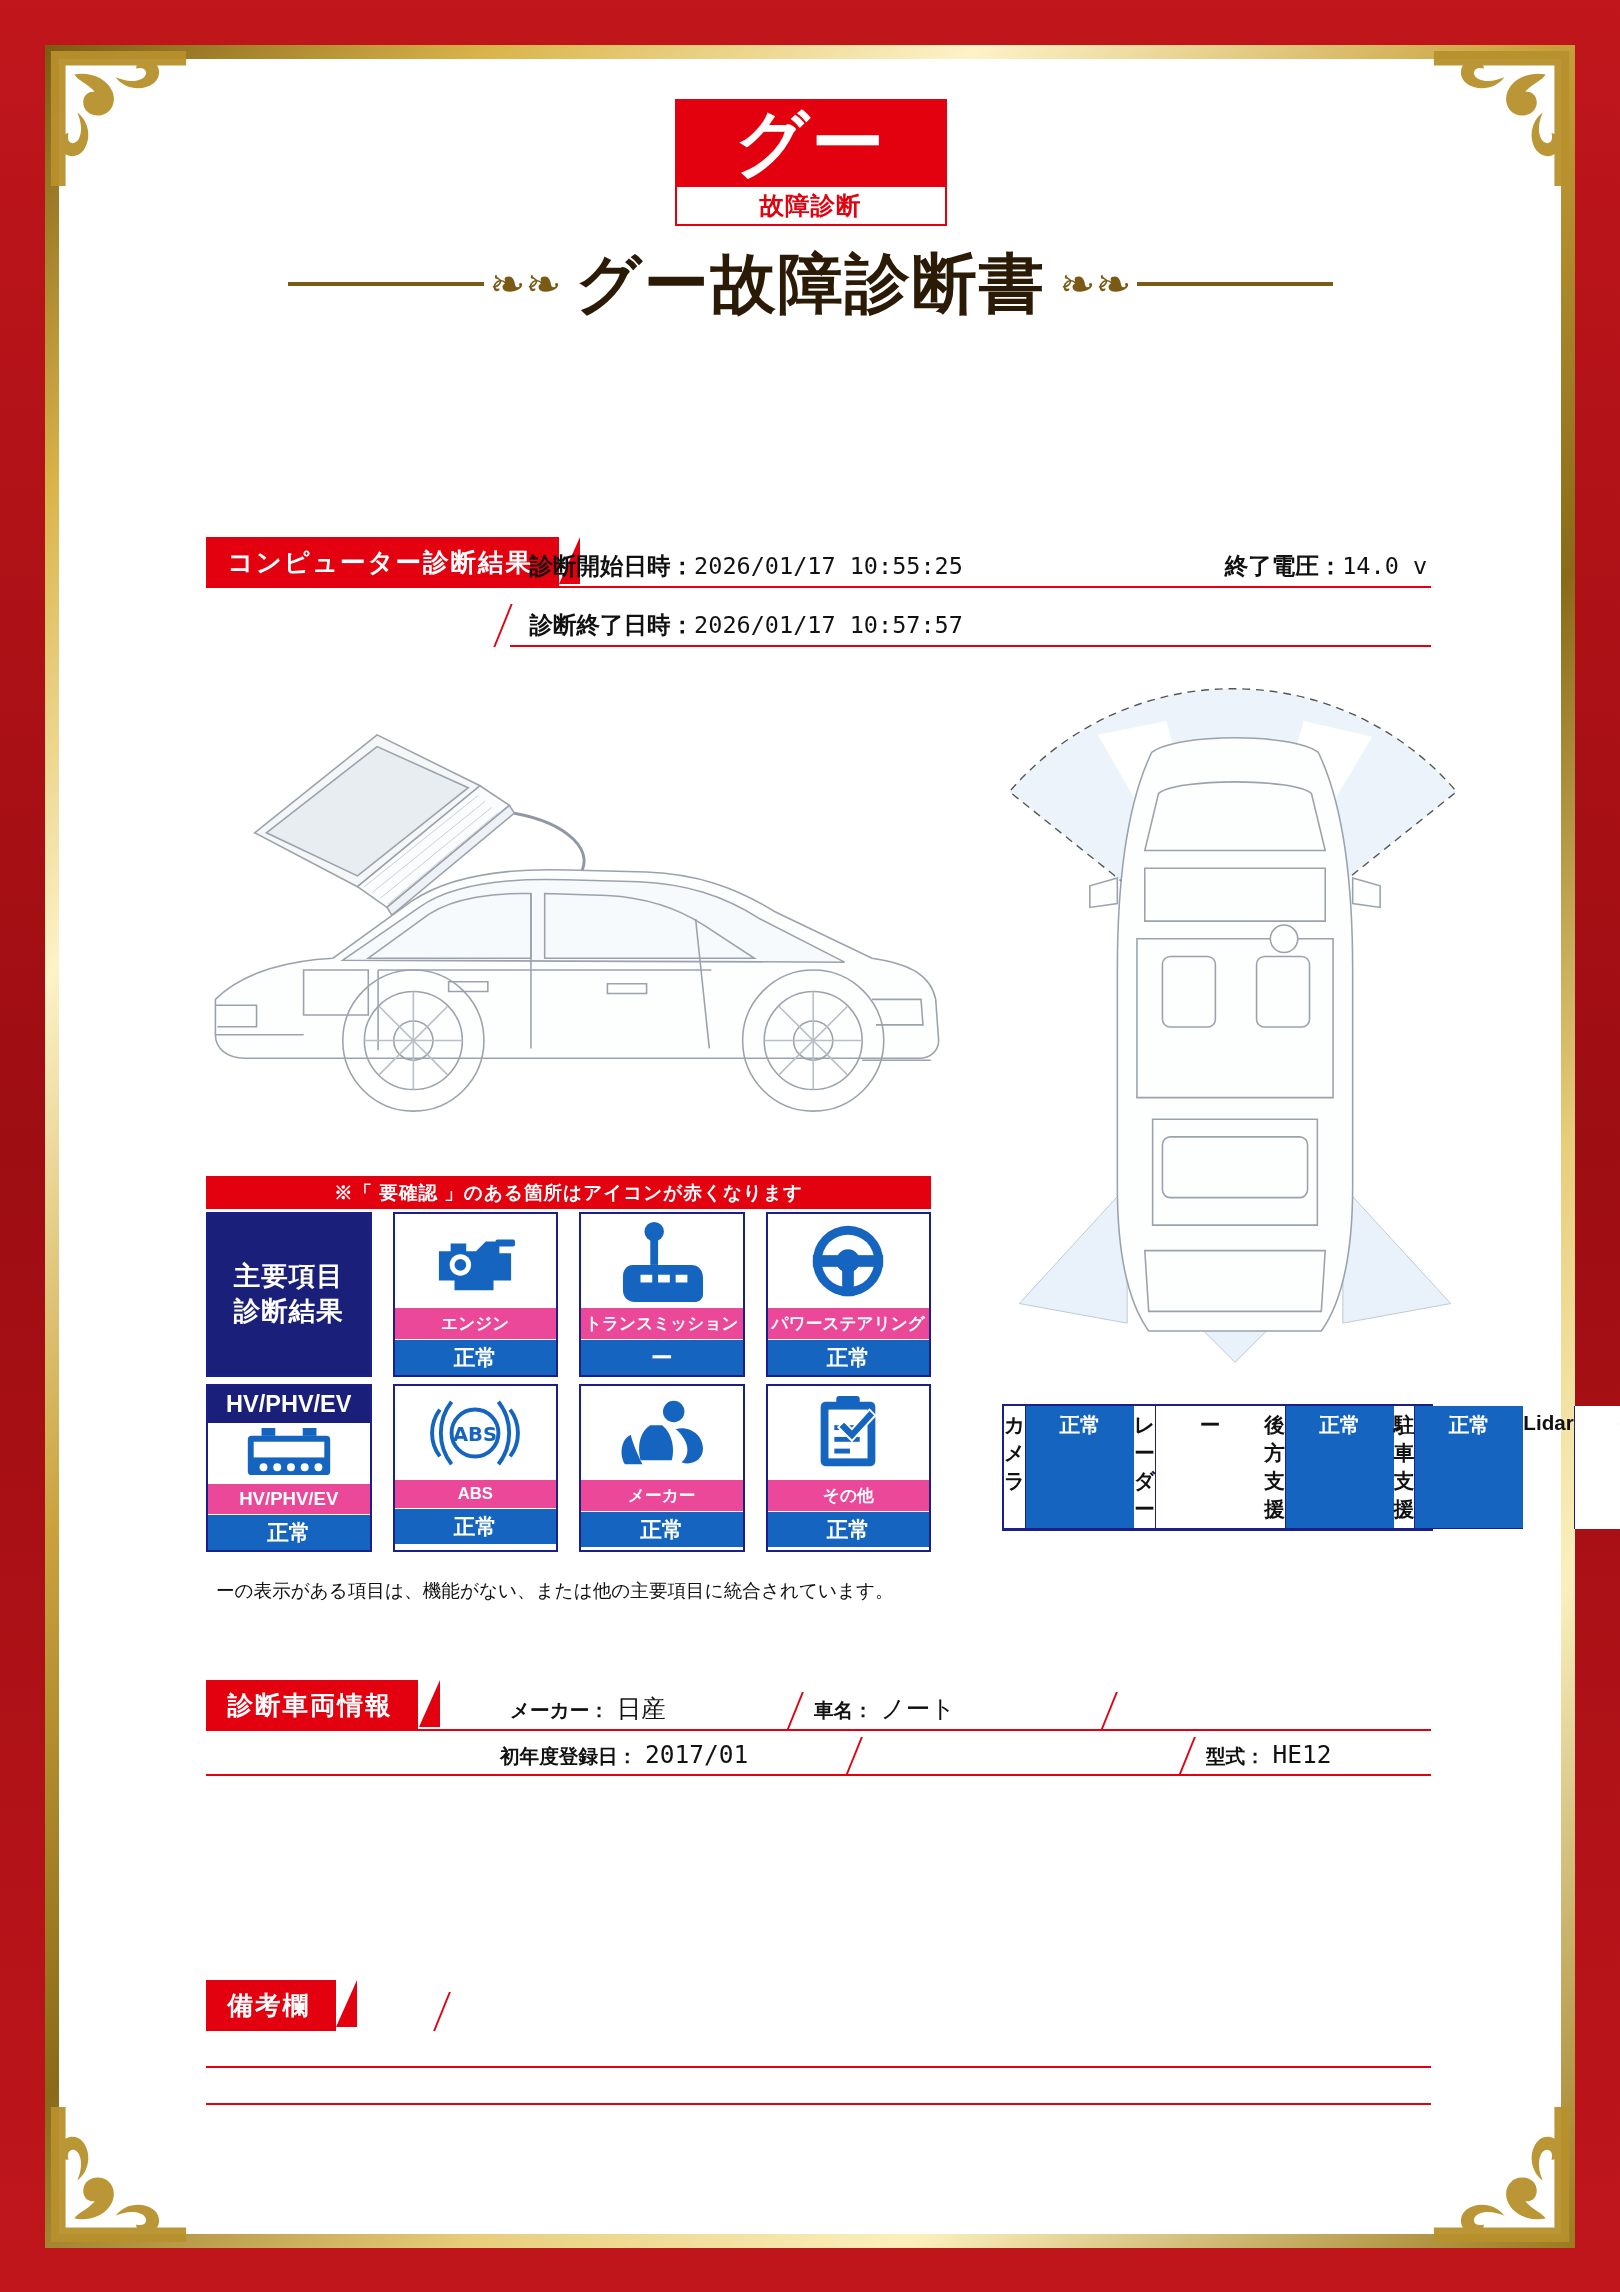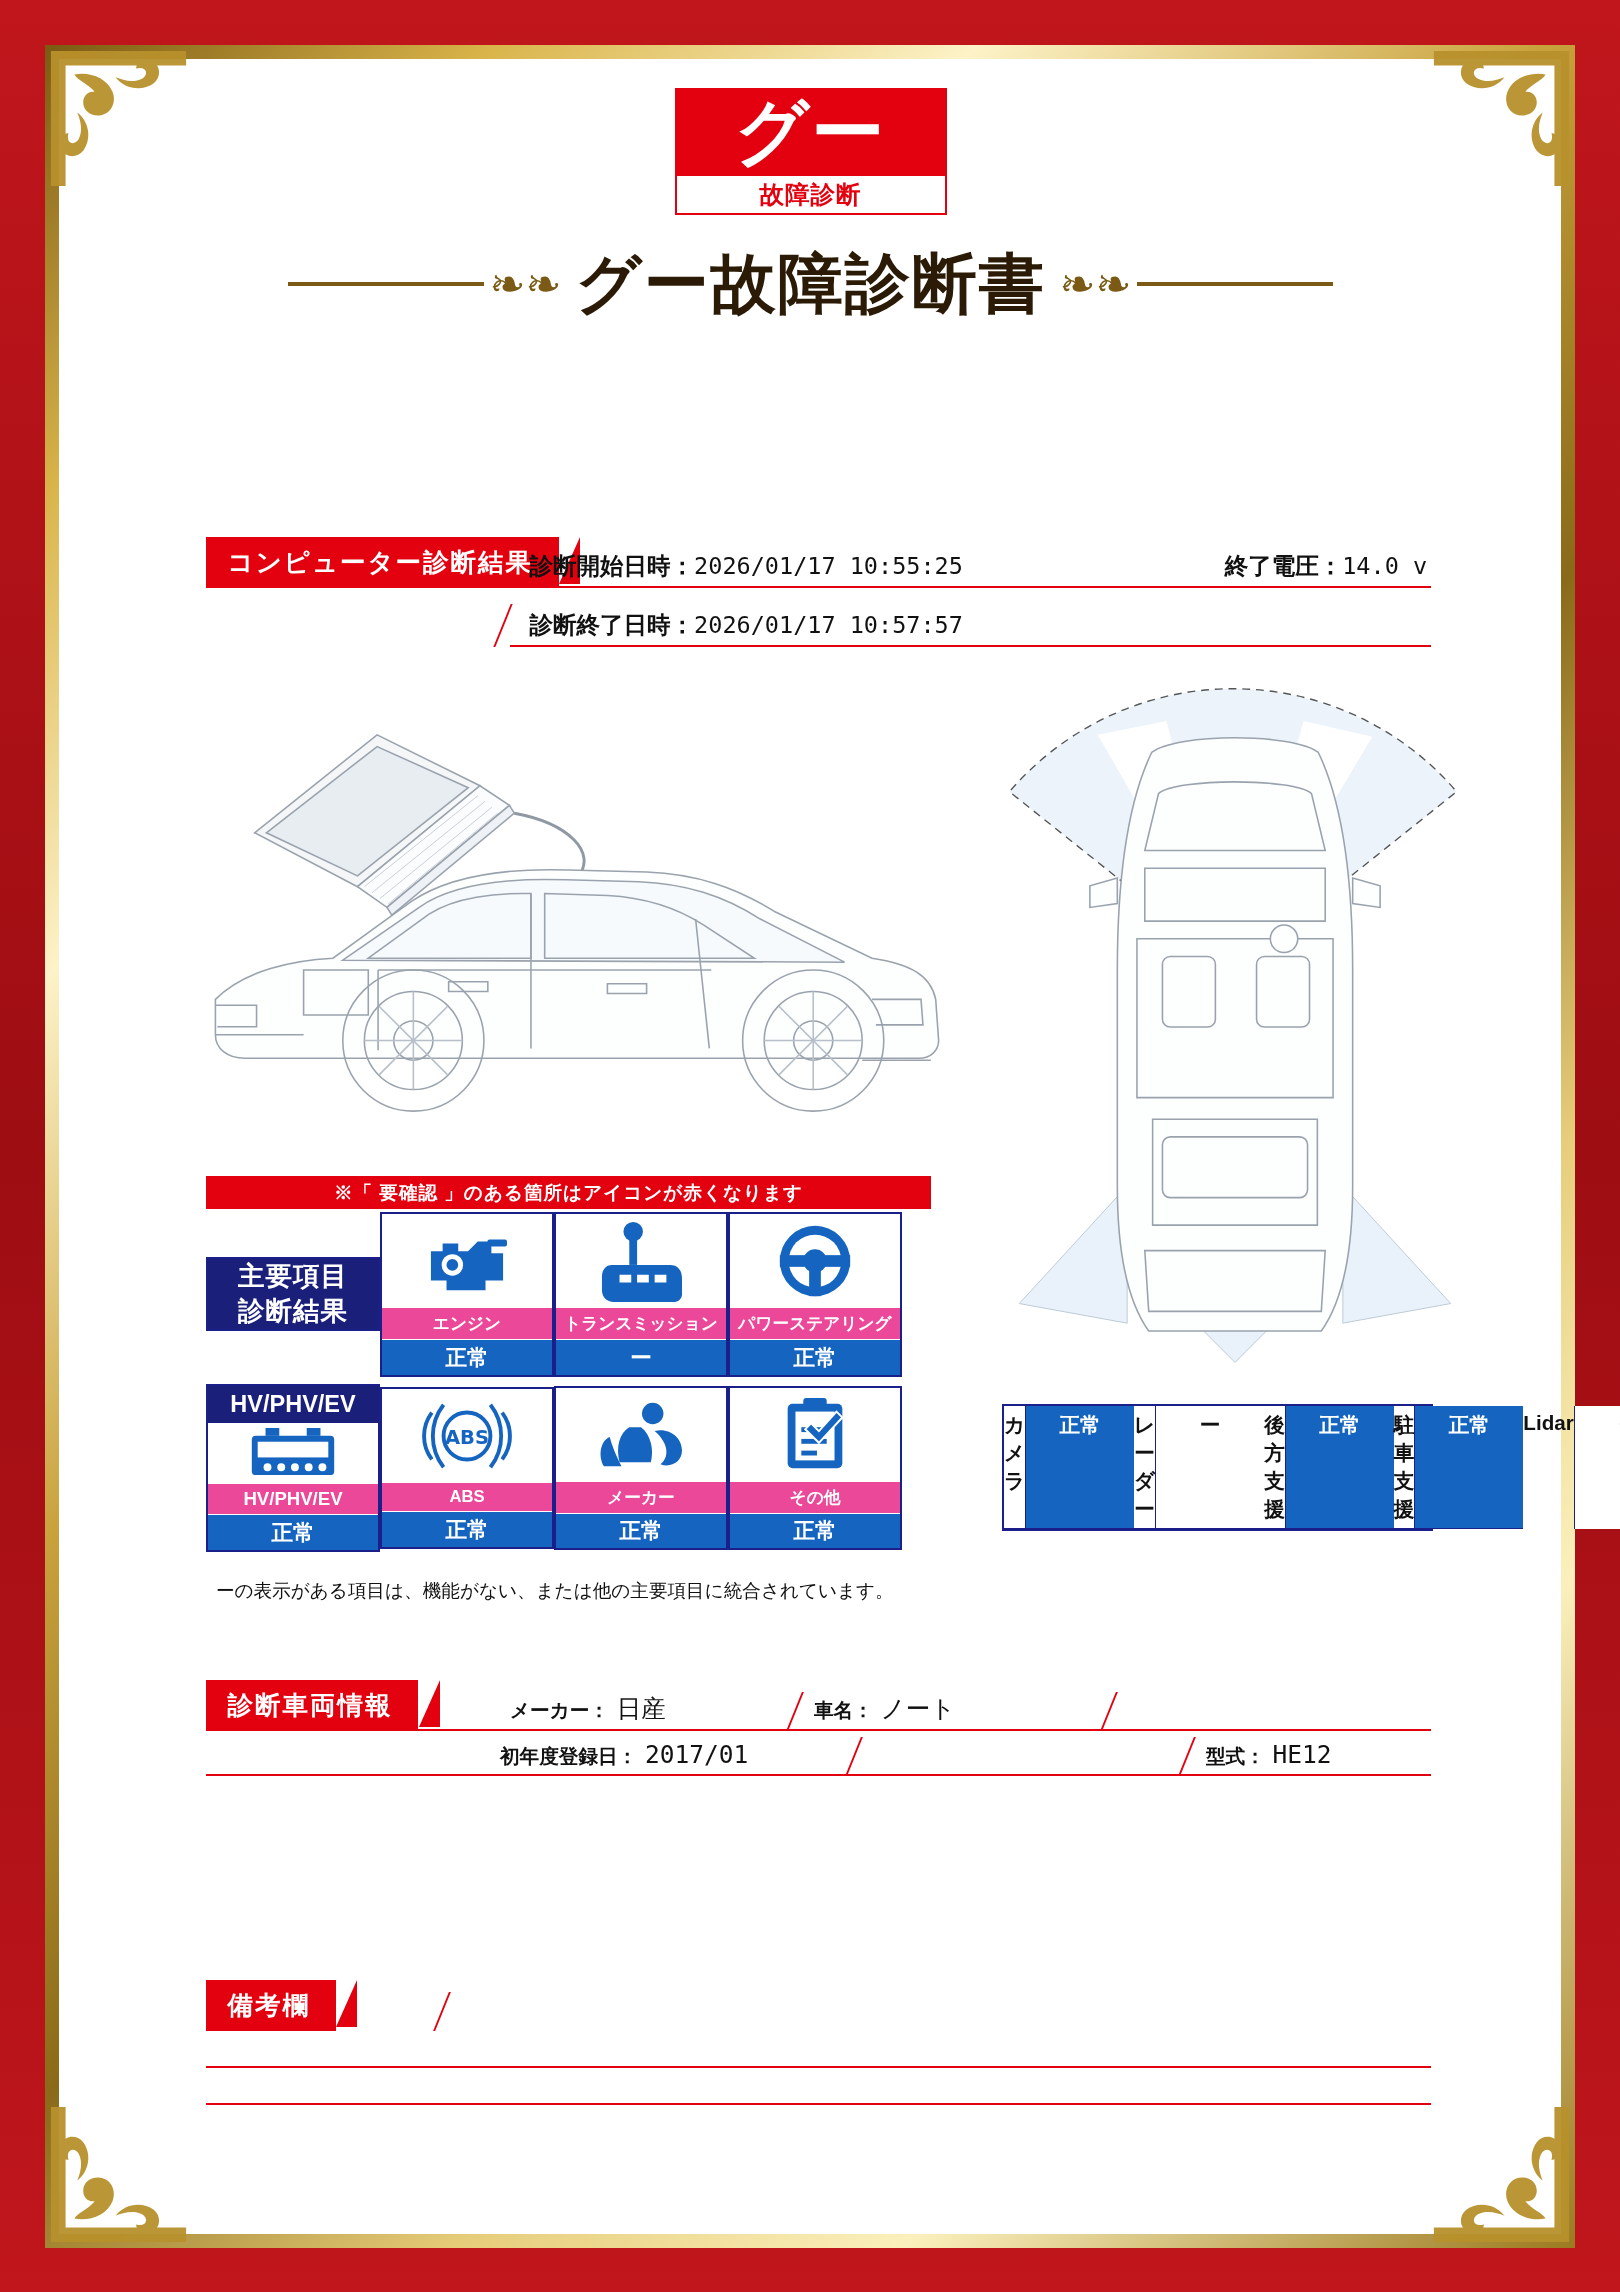--- a/index.html
+++ b/index.html
@@ -32,21 +32,21 @@
     opacity:.95;
   }
   .c-tl{left:45px;top:45px;}
   .c-tr{right:45px;top:45px;transform:scaleX(-1);}
   .c-bl{left:45px;bottom:45px;transform:scaleY(-1);}
   .c-br{right:45px;bottom:45px;transform:scale(-1,-1);}
 
   .content{position:absolute;left:59px;top:59px;width:1503px;height:2175px;}
 
   
-  .logo-wrap{position:absolute;left:50%;transform:translateX(-50%);top:29px;text-align:center;}
+  .logo-wrap{position:absolute;left:50%;transform:translateX(-50%);top:40px;text-align:center;}
   .logo-box{
     width:272px;height:88px;background:#e3000f;display:flex;align-items:center;justify-content:center;
   }
   .logo-g{
     font-family:"DejaVu Sans", sans-serif;
     color:#fff;font-size:73px;font-weight:700;letter-spacing:2px;line-height:76px;
   }
   .logo-sub{
     width:272px;height:39px;background:#fff;border:2.9px solid #e3000f;border-top:none;
     box-sizing:border-box;display:flex;align-items:center;justify-content:center;
@@ -78,21 +78,21 @@
   .diag-label{font-family:"DejaVu Sans", sans-serif;font-weight:700;}
 
   
   .illus{position:absolute;}
   
   .notice{
     position:absolute;left:147px;top:1117px;width:725px;height:33px;background:#e3000f;color:#fff;
     font-size:18.6px;font-weight:700;display:flex;align-items:center;justify-content:center;letter-spacing:1px;
   }
   .grid{position:absolute;left:147px;top:1153px;width:725px;}
-  .grid-row{display:flex;gap:0;margin-bottom:7.8px;align-items:center;}
+  .grid-row{display:flex;gap:21px;margin-bottom:7.8px;}
   .cell{width:174px;border:2px solid #1b1f8a;box-sizing:border-box;background:#fff;}
   .cell .icon{height:94px;display:flex;align-items:center;justify-content:center;}
   .cell .nm{background:#ec4899;color:#fff;font-size:16.7px;font-weight:700;text-align:center;padding:3.9px 0;letter-spacing:0;}
   .cell .st{background:#1565c0;color:#fff;font-size:21.6px;font-weight:700;text-align:center;padding:2.9px 0;border-top:1px solid #fff;}
   .cell.hv .nm{font-size:18.6px;}
   .title-cell{
     width:174px;border:2px solid #1b1f8a;box-sizing:border-box;background:#1a1f7a;color:#fff;
     display:flex;align-items:center;justify-content:center;text-align:center;
     font-size:26.5px;font-weight:700;line-height:35px;letter-spacing:1px;
   }

